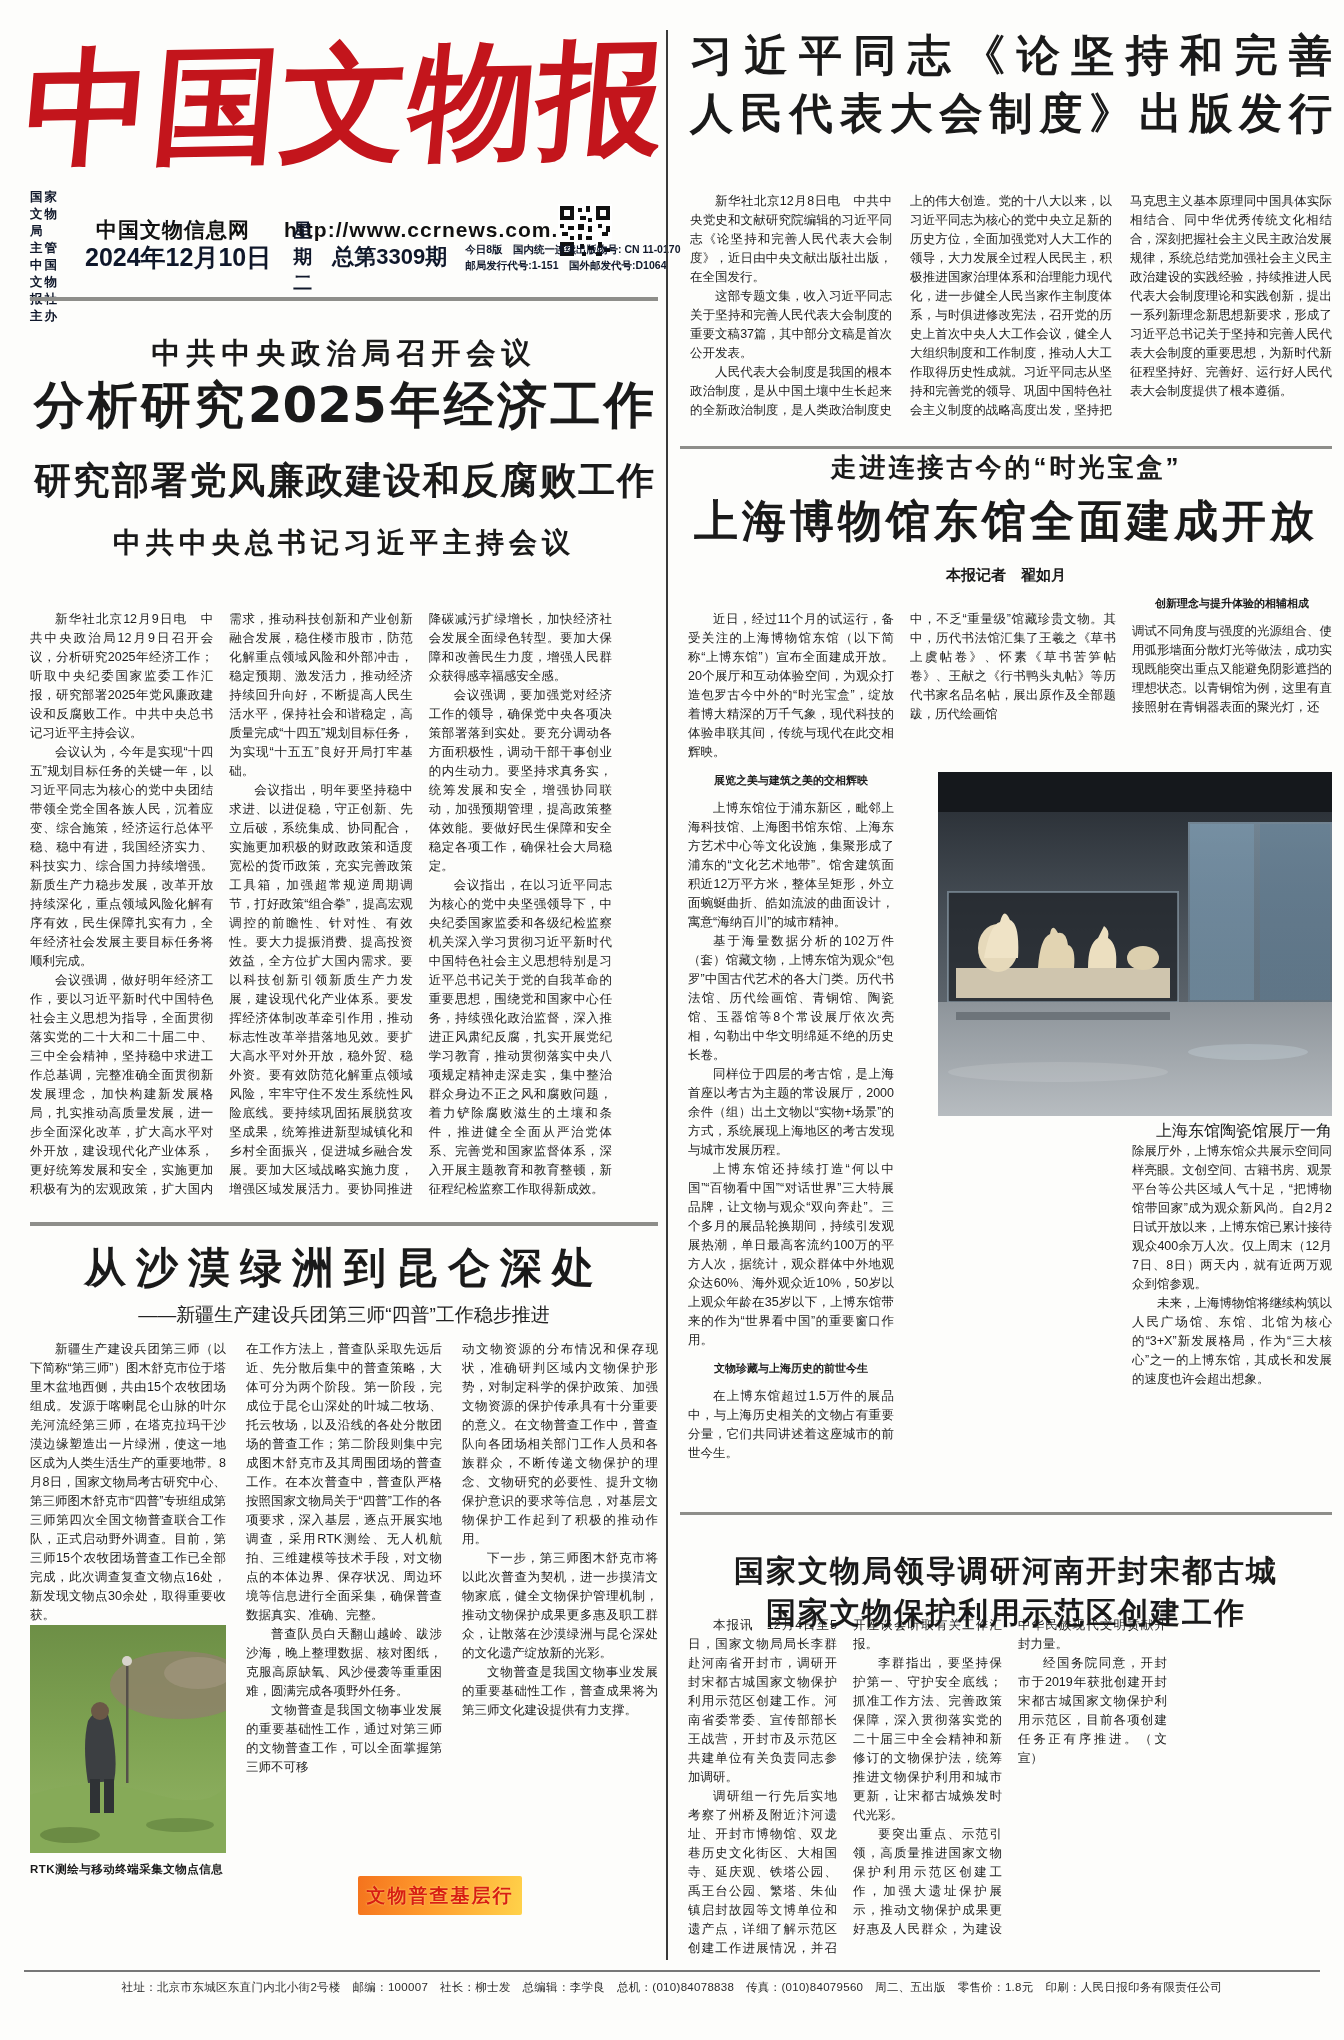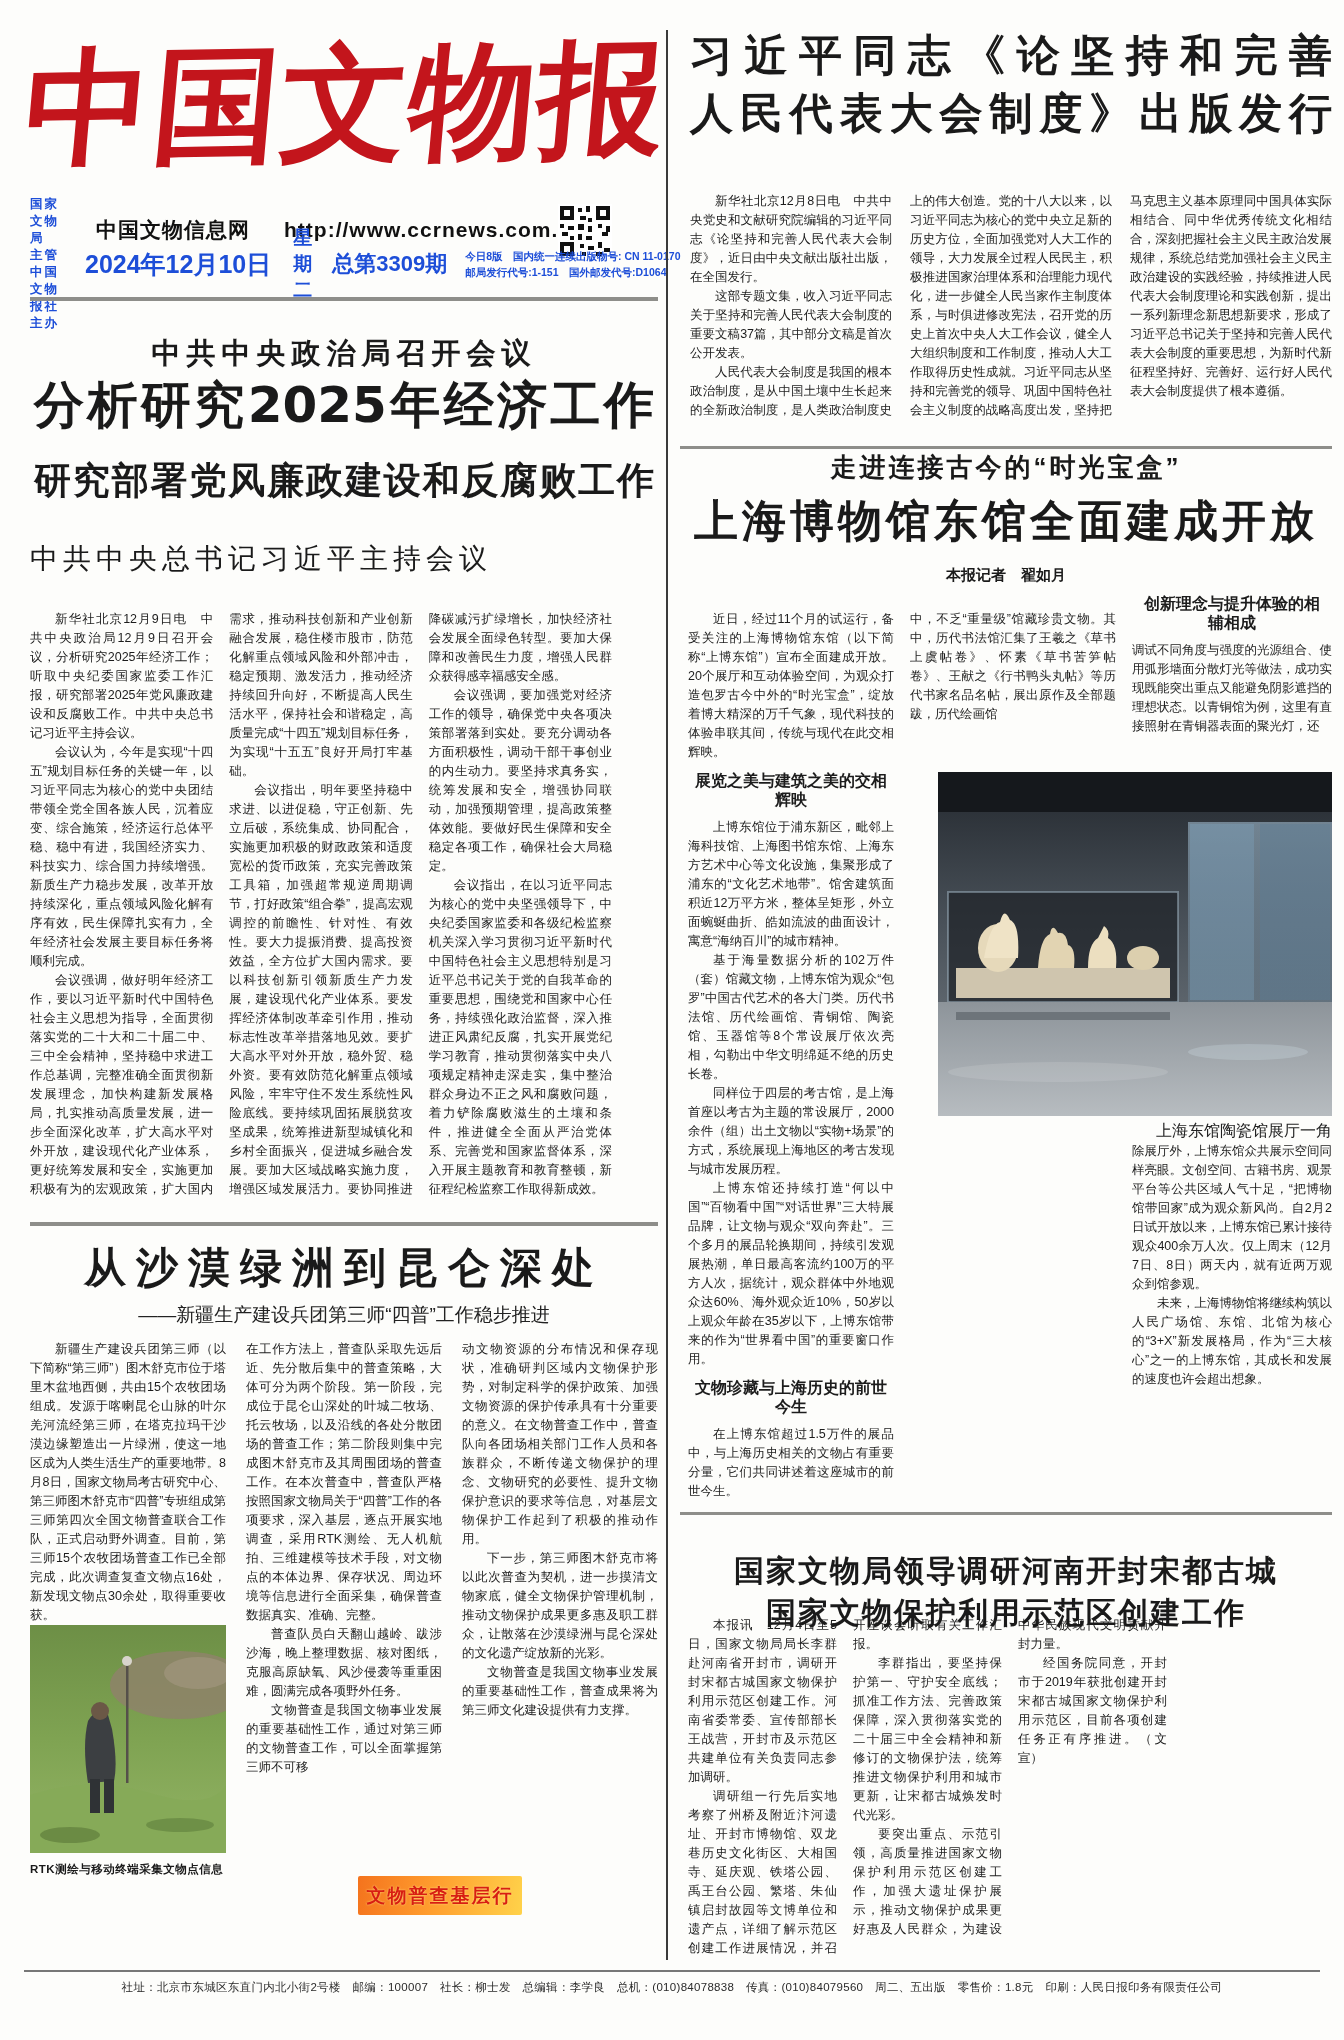--- a/index.html
+++ b/index.html
@@ -9,45 +9,45 @@
 
   
   .logo { position:absolute; left:26px; top:14px; width:636px; height:178px;
           font-family:"DejaVu Serif","Liberation Serif",serif; font-weight:900;
           font-size:126px; line-height:178px; color:#c3151c; letter-spacing:2px;
           transform:skewX(-6deg) rotate(-1deg); white-space:nowrap; overflow:hidden; }
   .siteline { position:absolute; left:96px; top:216px; font-size:21px; font-weight:bold; color:#111; letter-spacing:1px; }
   .siteline .url { margin-left:34px; font-family:"Liberation Sans",sans-serif; }
   .qr { position:absolute; left:558px; top:204px; width:54px; height:54px; }
 
-  .infobar { position:absolute; left:30px; top:242px; width:628px; height:44px;
-             color:#1d4ed8; display:flex; align-items:center; }
+  .infobar { position:absolute; left:30px; top:235px; width:628px; height:44px;
+             color:#0f172a; display:flex; align-items:center; }
   .infobar .owner { font-size:12.5px; font-weight:bold; line-height:17px; letter-spacing:2px; }
   .infobar .date  { font-size:25px; font-weight:900; margin-left:26px; white-space:nowrap; }
   .infobar .dow   { font-size:19px; font-weight:900; margin-left:22px; }
   .infobar .issue { font-size:22px; font-weight:900; margin-left:20px; white-space:nowrap; }
   .infobar .codes { font-size:10.5px; font-weight:bold; line-height:16px; margin-left:18px; white-space:nowrap; }
 
   .hr { position:absolute; background:#8e8e8a; }
 
   
   .pb-kicker { position:absolute; left:30px; top:334px; width:628px; text-align:center;
                font-size:29px; font-weight:900; letter-spacing:6px; }
   .pb-h1 { position:absolute; left:34px; top:378px; width:620px; font-size:50px; font-weight:900;
            text-align:justify; text-align-last:justify; line-height:1.1; font-family:"DejaVu Sans",sans-serif; }
   .pb-h2 { position:absolute; left:34px; top:460px; width:620px; font-size:37px; font-weight:900;
            text-align:justify; text-align-last:justify; line-height:1.15; }
-  .pb-sub { position:absolute; left:30px; top:540px; width:628px; text-align:left;
-            font-size:28px; font-weight:normal; letter-spacing:5px; }
+  .pb-sub { position:absolute; left:30px; top:524px; width:628px; text-align:center;
+            font-size:28px; font-weight:bold; letter-spacing:5px; }
 
   .cols { column-gap:16px; column-fill:auto; overflow:hidden; text-align:justify; }
   .body-text { font-size:12.5px; line-height:19px; color:#1c1c1c; }
   .bp { text-indent:2em; text-align:justify; }
   .bp.noind { text-indent:0; }
-  .bh { text-align:center; font-weight:900; font-size:16px; margin:9px 5px; }
+  .bh { text-align:center; font-weight:900; font-size:11px; margin:9px 5px; }
   .pb-body { position:absolute; left:30px; top:610px; width:582px; height:604px; column-count:3; }
 
   
   .xj-h  { position:absolute; left:30px; top:1240px; width:628px; text-align:center; font-size:42px;
            font-weight:900; letter-spacing:10px; font-family:"DejaVu Serif","Liberation Serif",serif; }
   .xj-sub{ position:absolute; left:30px; top:1302px; width:628px; text-align:center; font-size:19px; color:#222; }
   .xj-wrap { position:absolute; left:30px; top:1340px; width:628px; height:572px; display:flex; gap:20px; }
   .xj-col { width:196px; overflow:hidden; }
   .xj-c1-text { height:282px; overflow:hidden; }
   .xj-photo { width:196px; height:228px; margin-top:3px; }

